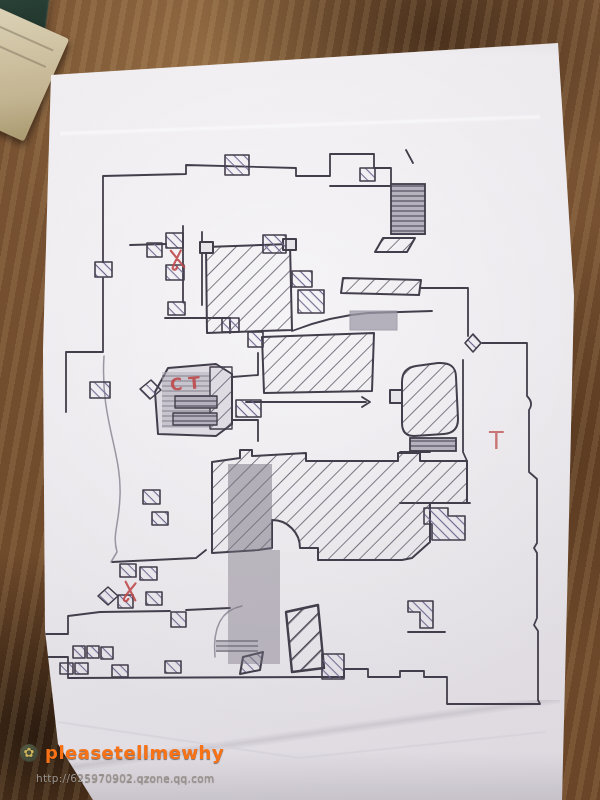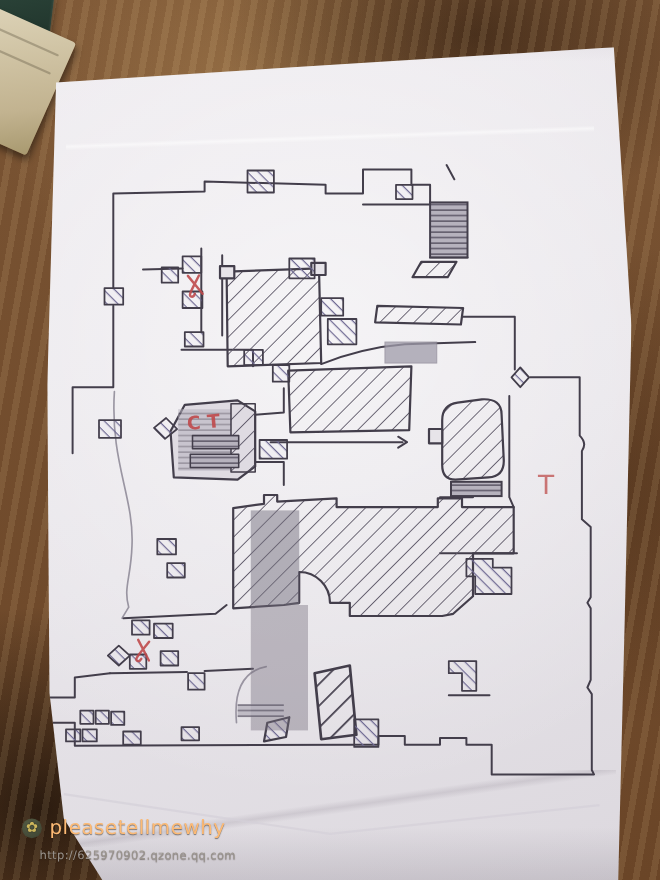--- a/index.html
+++ b/index.html
@@ -50,21 +50,21 @@
   svg.map{position:absolute;inset:0;}
   
   .watermark{position:absolute;left:20px;top:742px;display:flex;align-items:center;gap:7px;}
   .wm-icon{
     width:18px;height:18px;border-radius:50%;
     background:radial-gradient(circle at 40% 35%, #5a6148, #373d2e);
     color:#cdb65c;font-size:13px;line-height:18px;text-align:center;
     text-shadow:0 0 2px rgba(0,0,0,.6);
   }
   .wm-name{
-    font-size:18px;font-weight:normal;color:#fdba74;letter-spacing:.5px;
+    font-size:18px;font-weight:bold;color:#f97316;letter-spacing:.5px;
     text-shadow:0 1px 1px rgba(40,30,20,.55);
   }
   .wm-url{
     position:absolute;left:36px;top:772px;font-size:10.5px;color:#9a948e;
     letter-spacing:.3px;text-shadow:0 1px 1px rgba(40,30,20,.5);
   }
 </style>
 </head>
 <body>
 

